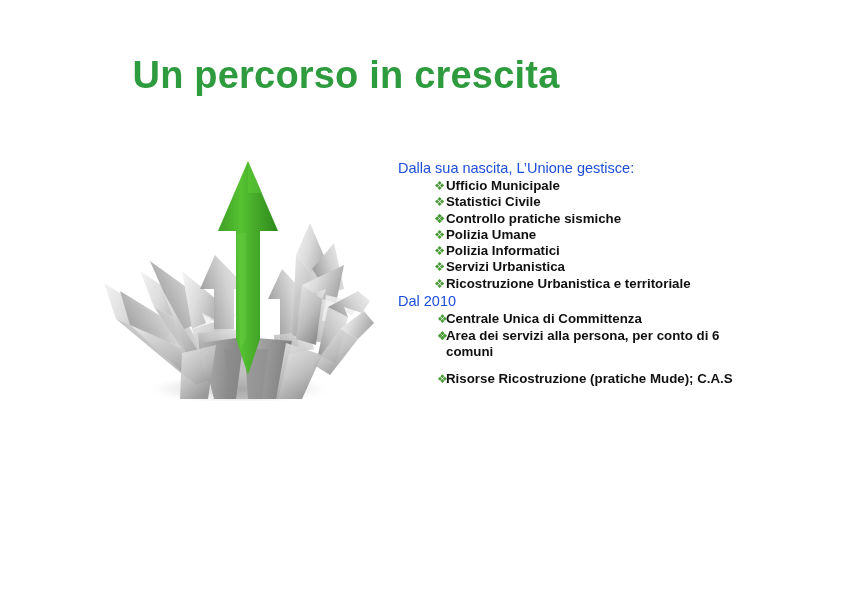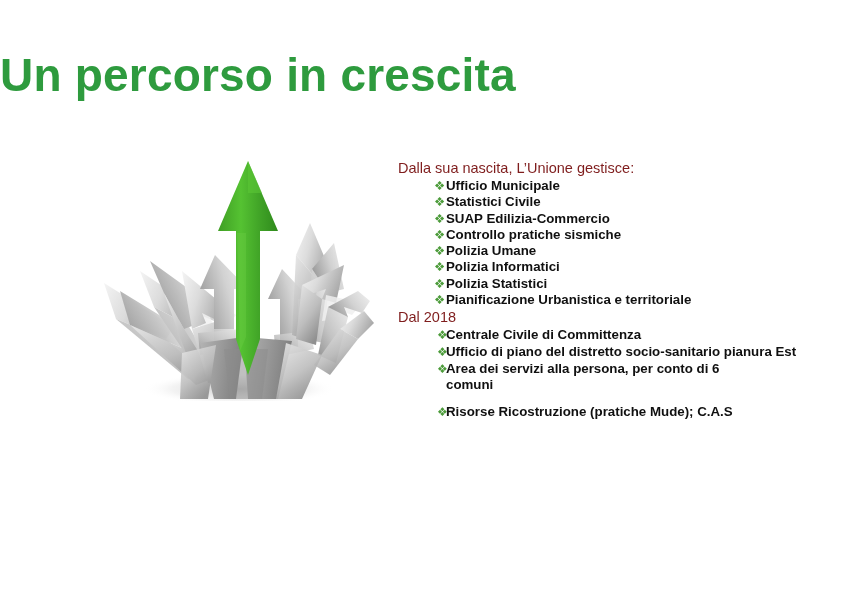--- a/index.html
+++ b/index.html
@@ -23,22 +23,22 @@
     inset: 0;
     background: #ffffff;
   }
 
   
   .slide-title {
     position: absolute;
     left: 0;
     top: 46px;
     width: 692px;
-    text-align: left;
-    font-size: 46px;
+    text-align: center;
+    font-size: 38px;
     line-height: 58px;
     font-weight: bold;
     color: #2E9B3E;
     letter-spacing: 0.2px;
     white-space: nowrap;
   }
 
   
   .graphic {
     position: absolute;
@@ -58,21 +58,21 @@
     position: absolute;
     left: 398px;
     top: 159px;
     width: 372px;
   }
 
   .lead {
     font-size: 14.5px;
     line-height: 19px;
     font-weight: normal;
-    color: #7f1d1d;
+    color: #1d4ed8;
     margin: 0;
     white-space: nowrap;
   }
   .lead.tight-top { margin-top: 0px; }
 
   ul.bullets {
     list-style: none;
     margin: 0;
     padding: 0;
   }
@@ -251,54 +251,52 @@
       <li>
         <span class="bullet-glyph">❖</span>
         <span>Ufficio Municipale</span>
       </li>
       <li>
         <span class="bullet-glyph">❖</span>
         <span>Statistici Civile</span>
       </li>
       <li>
         <span class="bullet-glyph">❖</span>
-        <span>SUAP Edilizia-Commercio</span>
       </li>
       <li>
         <span class="bullet-glyph">❖</span>
         <span>Controllo pratiche sismiche</span>
       </li>
       <li>
         <span class="bullet-glyph">❖</span>
         <span>Polizia Umane</span>
       </li>
       <li>
         <span class="bullet-glyph">❖</span>
         <span>Polizia Informatici</span>
       </li>
       <li>
         <span class="bullet-glyph">❖</span>
-        <span>Polizia Statistici</span>
-      </li>
-      <li>
-        <span class="bullet-glyph">❖</span>
-        <span>Pianificazione Urbanistica e territoriale</span>
+        <span>Servizi Urbanistica</span>
+      </li>
+      <li>
+        <span class="bullet-glyph">❖</span>
+        <span>Ricostruzione Urbanistica e territoriale</span>
       </li>
     </ul>
 
-    <p class="lead">Dal 2018</p>
+    <p class="lead">Dal 2010</p>
 
     <ul class="bullets tight">
       <li>
         <span class="bullet-glyph">❖</span>
-        <span>Centrale Civile di Committenza</span>
+        <span>Centrale Unica di Committenza</span>
       </li>
       <li class="wrap">
         <span class="bullet-glyph">❖</span>
-        <span>Ufficio di piano del distretto socio-sanitario pianura Est</span>
       </li>
       <li>
         <span class="bullet-glyph">❖</span>
         <span>Area dei servizi alla persona, per conto di 6 comuni</span>
       </li>
     </ul>
 
 
     <div class="gap-md"></div>
 

